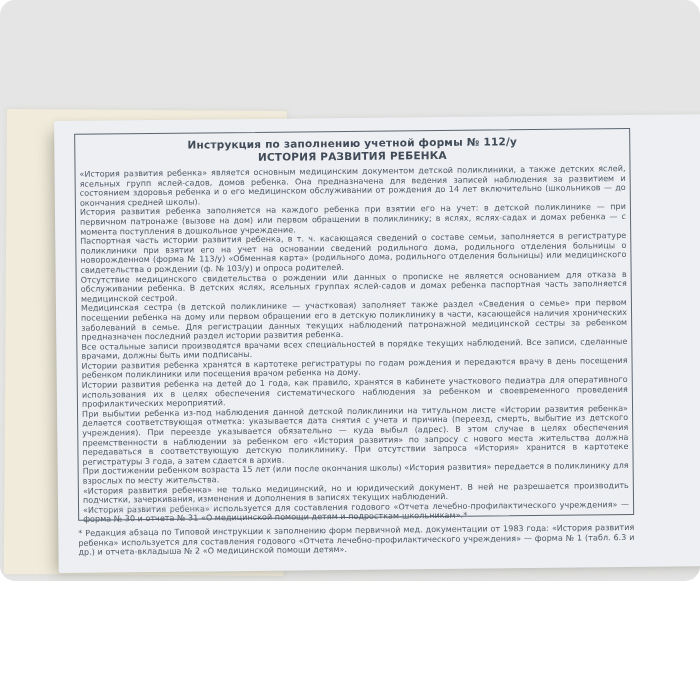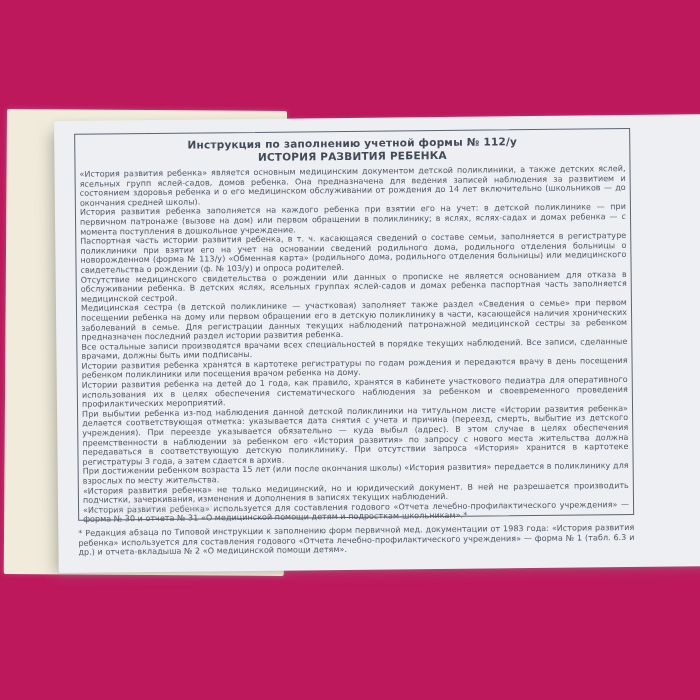--- a/index.html
+++ b/index.html
@@ -4,23 +4,24 @@
 <style>
   html, body {
     margin: 0; padding: 0;
     width: 700px; height: 700px;
     background: #ffffff;
     overflow: hidden;
     font-family: "DejaVu Sans", sans-serif;
   }
   .photo-stage {
     position: relative;
-    width: 700px; height: 700px;
-    background: #be185d;
+    width: 700px; height: 581px;
+    background: #e5e5e5;
     overflow: hidden;
+    border-radius: 15px;
   }
   
   .under-page {
     position: absolute;
     left: 7px; top: 109px;
     width: 280px; height: 465px;
     background: #f0ebdb;
     transform: rotate(0.4deg);
     transform-origin: 0 0;
     border-radius: 2px;

